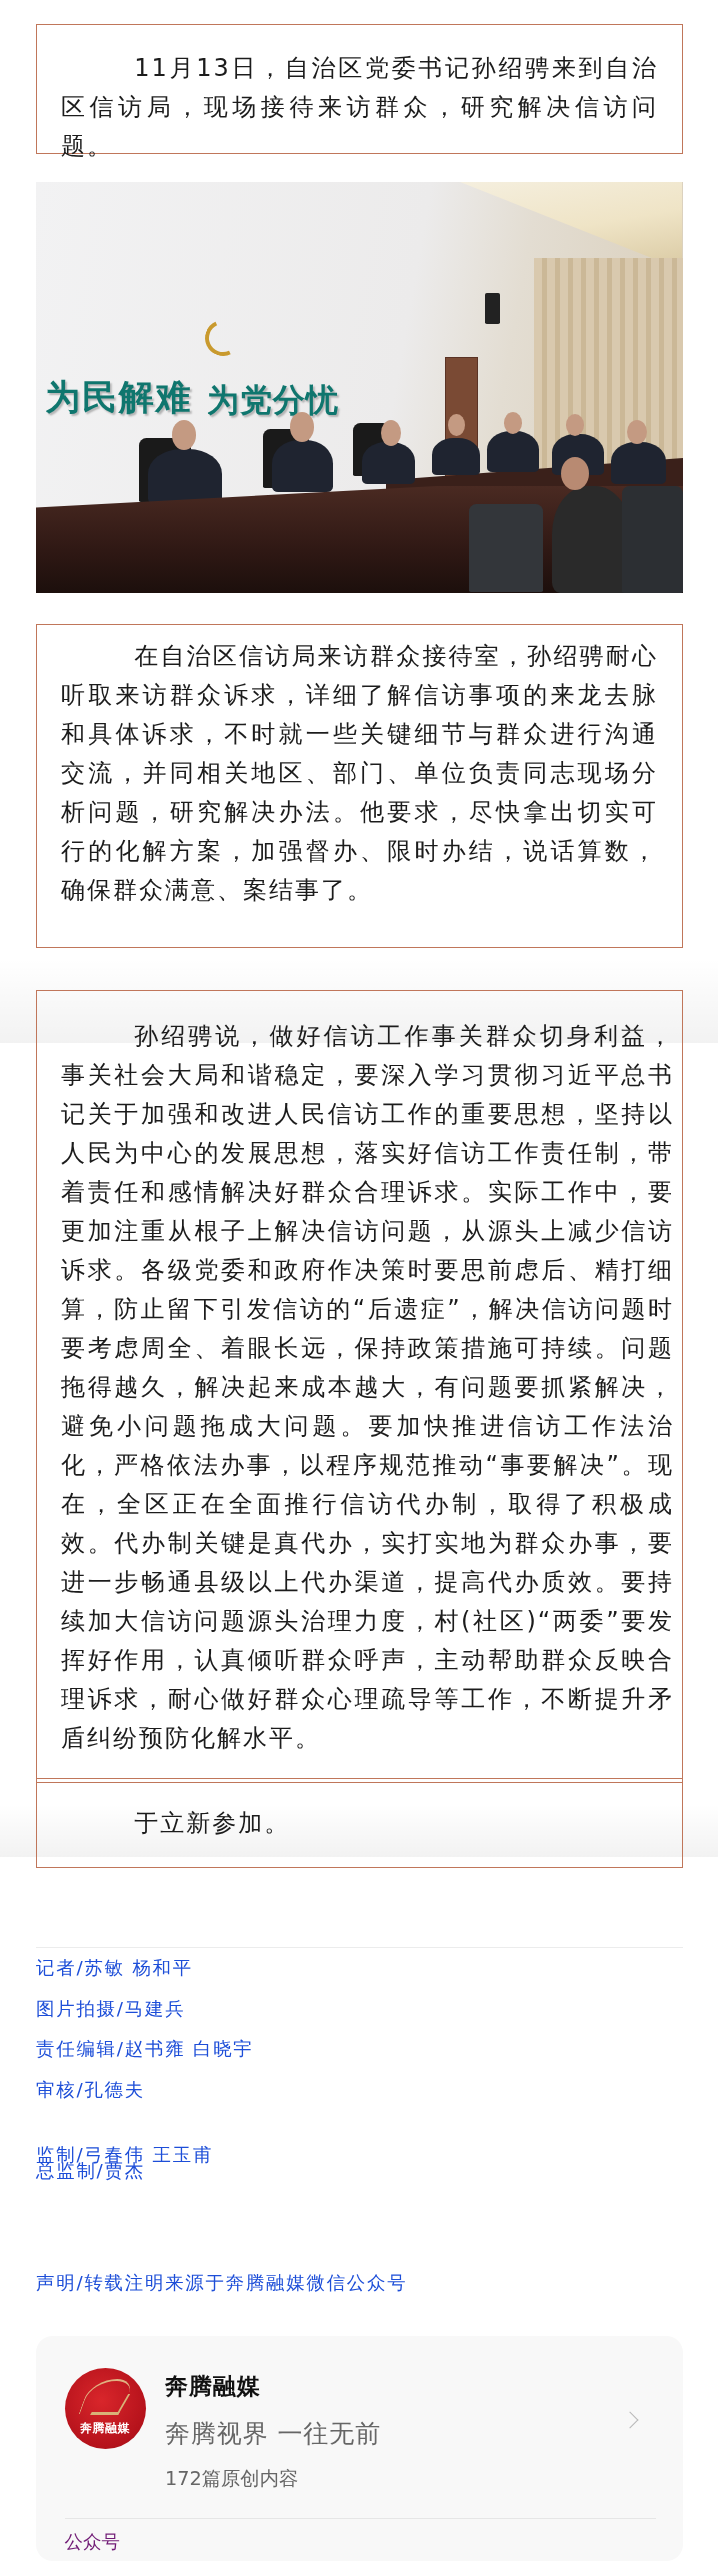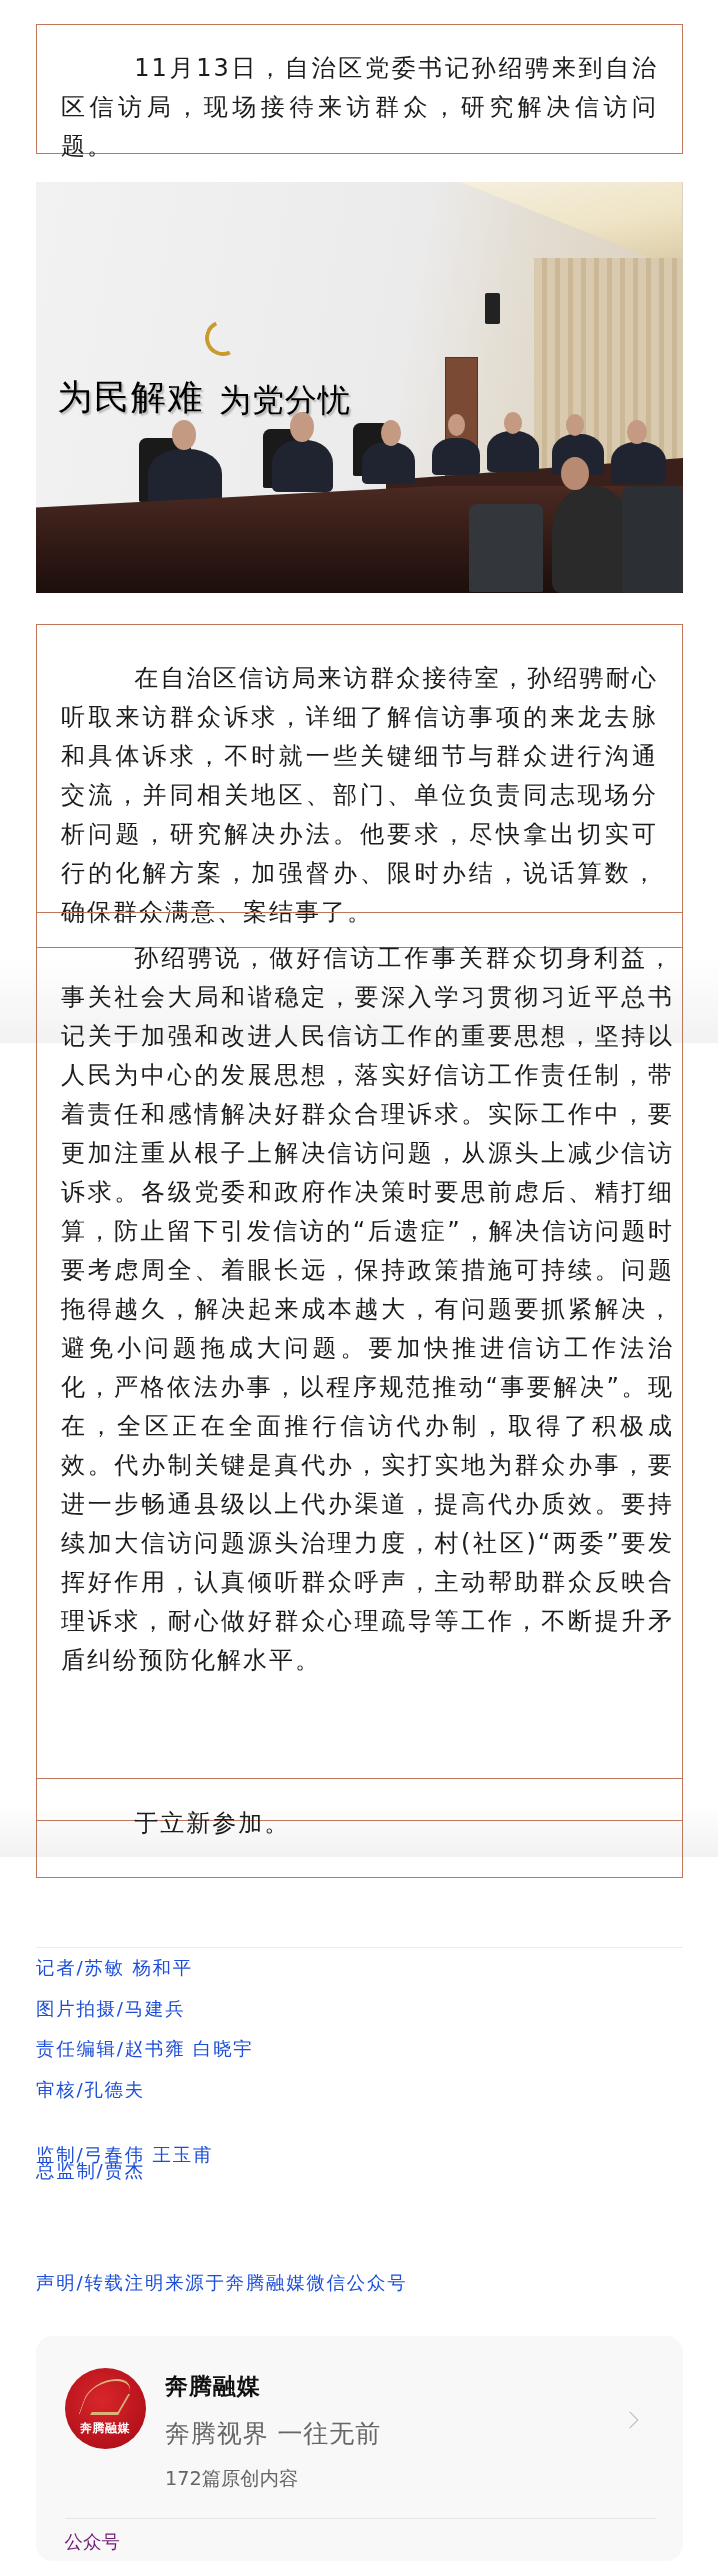--- a/index.html
+++ b/index.html
@@ -5,38 +5,38 @@
   html, body { margin: 0; padding: 0; background: #ffffff; }
   body { width: 719px; height: 2576px; position: relative; overflow: hidden;
          font-family: "DejaVu Sans", "Liberation Sans", sans-serif; color: #1a1a1a; }
   .band { position: absolute; left: 0; width: 719px; pointer-events: none; z-index: 0;
           background: linear-gradient(to bottom, rgba(0,0,0,0) 0%, rgba(0,0,0,0.05) 100%); }
   .box { position: absolute; left: 36px; width: 647px; box-sizing: border-box;
          border: 1.8px solid #c0765a; z-index: 1; }
   .box p { margin: 0; font-size: 24px; line-height: 39px; letter-spacing: 2px;
            text-align: justify; text-indent: 3.05em; color: #1c1c1c; }
   #box1 { top: 24px; height: 130px; padding: 24px 24px 0 24px; }
-  #box2 { top: 624px; height: 324px; padding: 34px 24px 0 24px; }
-  #box3 { top: 912px; height: 909px; padding: 26px 8px 0 24px; }
-  #box4 { top: 1778px; height: 100px; padding: 25px 24px 0 24px; }
+  #box2 { top: 624px; height: 324px; padding: 12px 24px 0 24px; }
+  #box3 { top: 990px; height: 793px; padding: 26px 8px 0 24px; }
+  #box4 { top: 1778px; height: 90px; padding: 25px 24px 0 24px; }
 
   .photo { position: absolute; left: 36px; top: 182px; width: 647px; height: 411px; overflow: hidden; z-index: 1;
            background: #e9e7e4; }
   .photo .wall { position: absolute; left: 0; top: 0; width: 100%; height: 100%;
                  background: linear-gradient(100deg, #f2f2f3 0%, #ecebeb 55%, #e3ddd2 70%, #d8ccb6 100%); }
   .photo .ceiling { position: absolute; left: 276px; top: 0; width: 370px; height: 88px;
                     background: linear-gradient(170deg, #f7f3e8 0%, #efe4c6 60%, #d9c9a2 100%); clip-path: polygon(40% 0, 100% 0, 100% 100%, 100% 100%); }
   .photo .curtain { position: absolute; left: 498px; top: 76px; width: 149px; height: 267px;
                     background: repeating-linear-gradient(90deg, #d9c9ae 0 8.3px, #cbb897 8.3px 13px); }
   .photo .door { position: absolute; left: 409px; top: 175px; width: 31px; height: 147px; background: #7a4a34; border: 1.8px solid #5a3325; }
   .photo .speaker { position: absolute; left: 449px; top: 111px; width: 14.7px; height: 31px; background: #222; border-radius: 1.8px; }
   .photo .emblem { position: absolute; left: 169px; top: 138px; width: 28px; height: 28px; border-radius: 50%;
                    border: 4.6px solid #c99a2e; border-right-color: transparent; border-top-color: transparent; transform: rotate(20deg); }
-  .photo .slogan { position: absolute; top: 192px; font-weight: normal; color: #000000; text-shadow: 1.8px 1.8px 1.8px rgba(0,0,0,0.25);
-                   font-family: "DejaVu Sans", sans-serif; margin-left: 12px; }
+  .photo .slogan { position: absolute; top: 192px; font-weight: bold; color: #0f766e; text-shadow: 1.8px 1.8px 1.8px rgba(0,0,0,0.25);
+                   font-family: "DejaVu Sans", sans-serif; }
   .photo .slogan.s1 { left: 9.2px; font-size: 35px; letter-spacing: 1.8px; }
   .photo .slogan.s2 { left: 171px; font-size: 32px; letter-spacing: 0.9px; top: 197px; }
   .photo .table { position: absolute; left: 0; top: 304px; width: 647px; height: 107px;
                   background: linear-gradient(180deg, #4a2a22 0%, #2f1814 60%, #1c0f0c 100%);
                   clip-path: polygon(0 20%, 62% 0, 100% 0, 100% 100%, 0 100%); }
   .photo .table2 { position: absolute; left: 350px; top: 276px; width: 297px; height: 37px; background: #3a201a;
                    clip-path: polygon(0 60%, 100% 0, 100% 100%, 0 100%); }
   .photo .person { position: absolute; background: #1f2430; border-radius: 45% 45% 10% 10%; }
   .photo .head { position: absolute; background: #c49a82; border-radius: 50%; }
   .photo .chair { position: absolute; background: #1a1a1a; border-radius: 7.4px 7.4px 1.8px 1.8px; }

